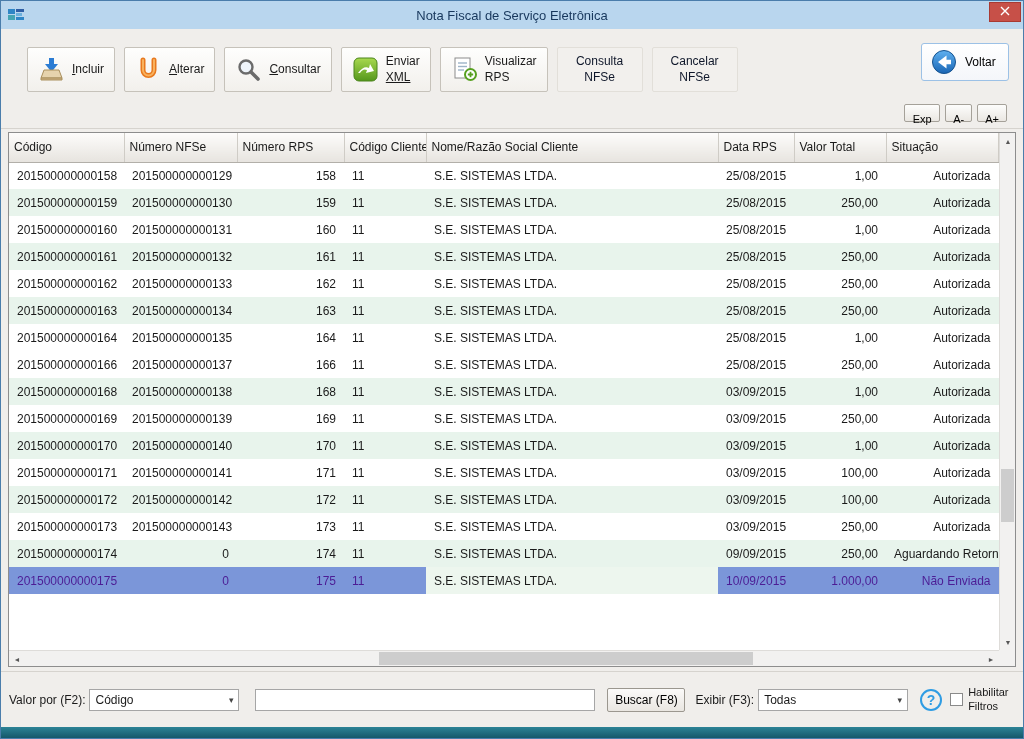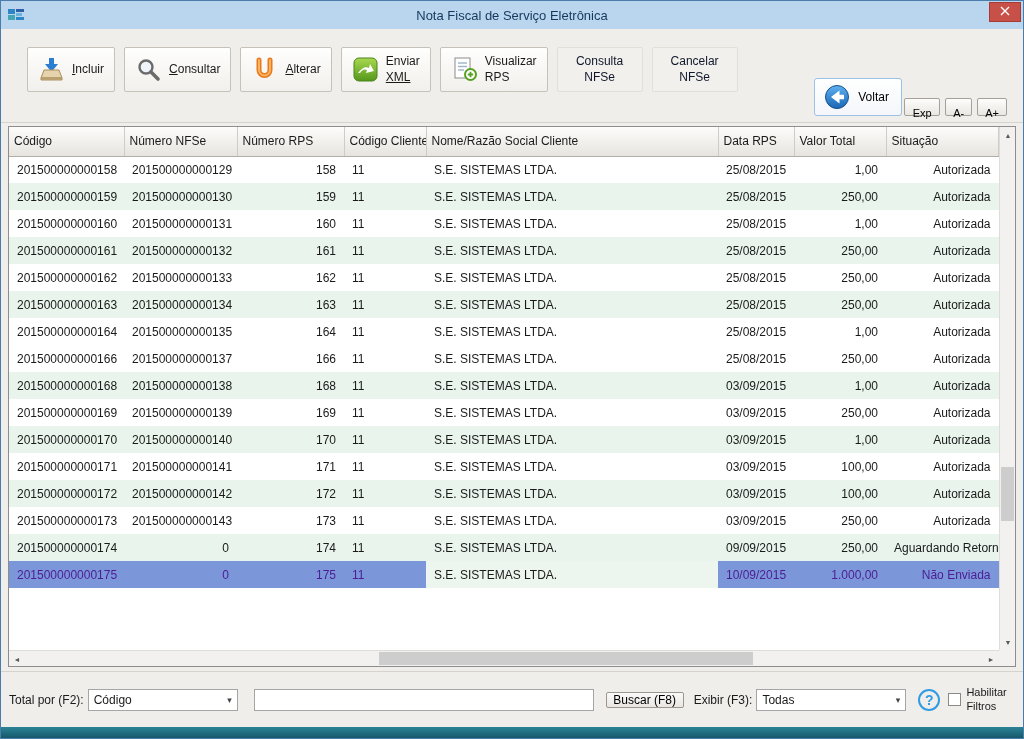--- a/index.html
+++ b/index.html
@@ -61,21 +61,21 @@
   .tb-btn.disabled {
     background: #f2f0ed;
     border: 1px solid #e2dfd9;
     color: #0f172a;
     justify-content: center;
     cursor: default;
   }
   .tb-btn.disabled .tb-label { text-align: center; }
   .tb-ico { width: 27px; height: 27px; display: inline-flex; flex: 0 0 auto; }
 
-  .tb-right { display: flex; flex-direction: row; align-items: flex-end; gap: 2px; margin-right: 6px; }
+  .tb-right { display: flex; flex-direction: column; align-items: flex-end; gap: 23px; margin-right: 6px; }
   .voltar-btn {
     width: 88px; height: 38px;
     display: flex; align-items: center; gap: 8px; padding: 0 9px;
     background: linear-gradient(#ffffff, #f4f6fa);
     border: 1px solid #9cc1e6; border-radius: 3px;
     font-family: "Liberation Sans", sans-serif; font-size: 12px;
     cursor: pointer;
   }
   .small-row { display: flex; gap: 5px; margin-right: 2px; }
   .sm-btn {
@@ -164,21 +164,21 @@
     font-size: 12px; cursor: pointer;
   }
   .combo .caret { margin-left: auto; font-size: 9px; color: #454545; }
   .search-input {
     width: 340px; height: 22px; margin-left: 16px;
     border: 1px solid #a6a6a6; background: #fff;
     font-family: "Liberation Sans", sans-serif; font-size: 12px;
     padding: 0 5px;
   }
   .f-btn {
-    height: 16px; min-width: 78px; margin-left: 12px;
+    height: 24px; min-width: 78px; margin-left: 12px;
     background: linear-gradient(#fbfaf9, #e9e6e1);
     border: 1px solid #9b978f; border-radius: 2px;
     font-family: "Liberation Sans", sans-serif; font-size: 12px;
     cursor: pointer;
   }
   .exibir-label { margin-left: 10px; }
   .help-icon {
     width: 22px; height: 22px; margin-left: 12px;
     border: 2px solid #2f9ce3; border-radius: 50%;
     color: #2f9ce3; font-weight: bold; font-size: 14px;
@@ -228,35 +228,35 @@
             <path d="M3 22 L6 14 H21 L24 22 Z" fill="#e6d3ad" stroke="#a98f5d" stroke-width="1"></path>
             <path d="M3 22 H24 V24 H3 Z" fill="#cdb183" stroke="#a98f5d" stroke-width="1"></path>
           </svg>
         </span>
         <span class="tb-label hk-first">Incluir</span>
       </button>
 
       <button class="tb-btn">
         <span class="tb-ico">
           <svg width="27" height="27" viewBox="0 0 27 27">
+            <path d="M8 4 V14 a5.5 5.5 0 0 0 11 0 V4" fill="none" stroke="#e8791e" stroke-width="5" stroke-linecap="round"></path>
+            <path d="M8 4 V14 a5.5 5.5 0 0 0 11 0 V4" fill="none" stroke="#f9b25e" stroke-width="2" stroke-linecap="round"></path>
+          </svg>
+        </span>
+        <span class="tb-label hk-first">Alterar</span>
+      </button>
+
+      <button class="tb-btn">
+        <span class="tb-ico">
+          <svg width="27" height="27" viewBox="0 0 27 27">
             <circle cx="11" cy="11" r="6.5" fill="#eef4fa" stroke="#6b6b6b" stroke-width="2.4"></circle>
             <line x1="16" y1="16" x2="23" y2="23" stroke="#6b6b6b" stroke-width="3.6" stroke-linecap="round"></line>
           </svg>
         </span>
         <span class="tb-label hk-first">Consultar</span>
-      </button>
-
-      <button class="tb-btn">
-        <span class="tb-ico">
-          <svg width="27" height="27" viewBox="0 0 27 27">
-            <path d="M8 4 V14 a5.5 5.5 0 0 0 11 0 V4" fill="none" stroke="#e8791e" stroke-width="5" stroke-linecap="round"></path>
-            <path d="M8 4 V14 a5.5 5.5 0 0 0 11 0 V4" fill="none" stroke="#f9b25e" stroke-width="2" stroke-linecap="round"></path>
-          </svg>
-        </span>
-        <span class="tb-label hk-first">Alterar</span>
       </button>
 
       <button class="tb-btn">
         <span class="tb-ico">
           <svg width="27" height="27" viewBox="0 0 27 27">
             <defs>
               <linearGradient id="gGreen" x1="0" y1="0" x2="0" y2="1">
                 <stop offset="0" stop-color="#a8d94f"></stop>
                   <stop offset="1" stop-color="#55971c"></stop>
               </linearGradient>
@@ -531,21 +531,21 @@
       <div class="sb-arrow">◄</div>
       <div class="sb-track">
         <div class="sb-thumb"></div>
       </div>
       <div class="sb-arrow">►</div>
     </div>
     <div class="sb-corner"></div>
   </div>
 
   <div class="footer">
-    <span class="f-label">Total por (F2):</span>
+    <span class="f-label">Valor por (F2):</span>
     <div class="combo">
       <span>Código</span>
       <span class="caret">▾</span>
     </div>
     <input class="search-input" type="text" value="" style="">
     <button class="f-btn">Buscar (F8)</button>
     <span class="f-label exibir-label">Exibir (F3):</span>
     <div class="combo">
       <span>Todas</span>
       <span class="caret">▾</span>

